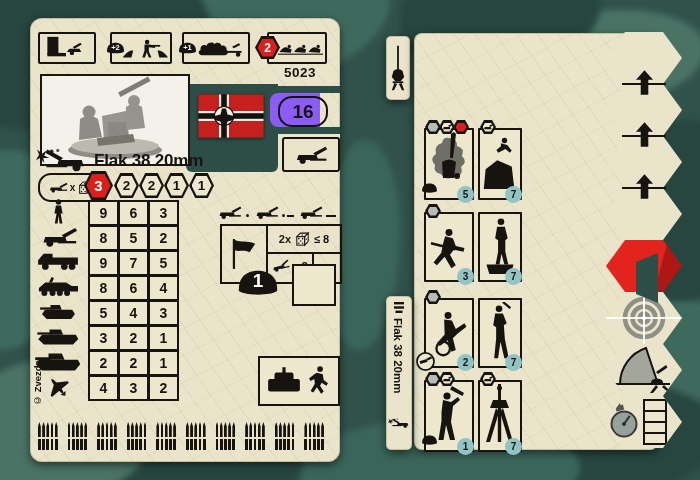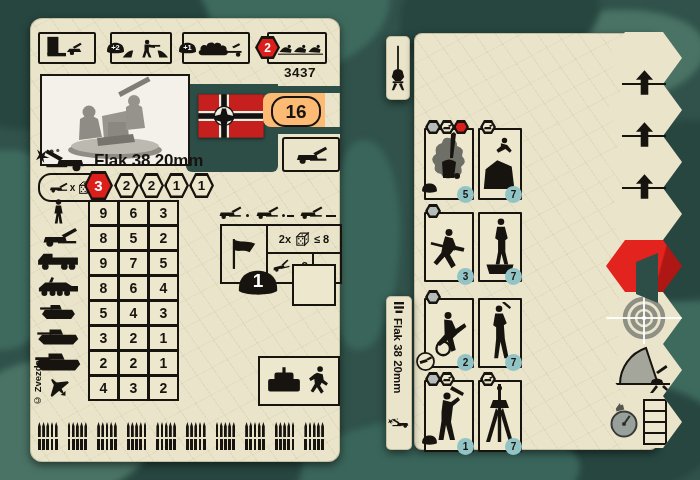--- a/index.html
+++ b/index.html
@@ -113,21 +113,21 @@
               <circle cx="50" cy="7" r="2"></circle>
               <rect x="0" y="16" width="56" height="1.4"></rect>
             </g>
           </svg>
         </span>
       <div class="hexO" style="left:-14px;top:2px;width:25px;height:23px">
         <div class="hexI" style="background:#dd1f1c;color:#fff;font-size:12px">2</div>
       </div>
     </div>
 
-    <div class="abs" style="left:234px;top:47px;width:72px;text-align:center;font-weight:bold;font-size:13.5px;letter-spacing:.5px">3437</div>
+    <div class="abs" style="left:234px;top:47px;width:72px;text-align:center;font-weight:bold;font-size:13.5px;letter-spacing:.5px">5023</div>
 
     <div class="abs" style="left:10px;top:56px;width:146px;height:88px;border:2px solid #1a1713;background:#f3f1e9">
       <svg viewBox="0 0 146 88">
         <ellipse cx="73" cy="74" rx="47" ry="9" fill="#8f8d85"></ellipse>
         <ellipse cx="73" cy="70" rx="44" ry="8" fill="#bcb9b0"></ellipse>
         <polygon points="60,40 84,35 87,60 62,64" fill="#97958d"></polygon>
         <rect x="78" y="16" width="34" height="5" fill="#7f7d76" transform="rotate(-28 78 20)"></rect>
         <rect x="66" y="46" width="20" height="20" fill="#8a8880"></rect>
         <circle cx="47" cy="36" r="6.5" fill="#8e8c84"></circle>
         <path d="M38 43q9-7 18 0l4 18-23 3z" fill="#8e8c84"></path>
@@ -143,21 +143,21 @@
         <rect x="0" y="17" width="66" height="10" fill="#efece2"></rect>
         <rect x="21" y="0" width="10" height="44" fill="#efece2"></rect>
         <rect x="0" y="19.2" width="66" height="5.6" fill="#141210"></rect>
         <rect x="23.2" y="0" width="5.6" height="44" fill="#141210"></rect>
         <circle cx="26" cy="22" r="9.6" fill="#efece2" stroke="#141210" stroke-width="1.2"></circle>
         <path d="M24 14.5h4l1.5 6 6 1.5v4l-6 1.5-1.5 6h-4l-1.5-6-6-1.5v-4l6-1.5z" fill="#141210"></path>
         <rect width="66" height="44" fill="none" stroke="#3a302a" stroke-width="1"></rect>
       </svg>
     </div>
 
-    <div class="abs" style="left:233px;top:75px;width:62px;height:34px;background:#fdba74;border-radius:8px 0 0 8px">
+    <div class="abs" style="left:240px;top:75px;width:50px;height:34px;background:#8b5cf6;border-radius:8px 0 0 8px">
       <div class="abs" style="left:8px;top:3px;width:46px;height:27px;border:2.6px solid #17140f;border-radius:14px;
                   display:flex;align-items:center;justify-content:center;font-weight:bold;font-size:19px">16</div>
     </div>
 
     <div class="ab s" style="position:absolute;left:248px;top:116px;width:62px;height:38px;background:#e9e4ca;border-radius:8px 0 0 8px">
       <div class="abs" style="left:4px;top:3px;width:54px;height:31px;border:2px solid #17140f;border-radius:3px">
         <span class="ic" style="left:6px;top:7px;width:40px;height:18px">
             <svg viewBox="0 0 44 22">
               <polygon points="26,9 41,1 43,4 29,12" fill="#17140f"></polygon>
               <polygon points="8,11 30,11 32,17 6,17" fill="#17140f"></polygon>

